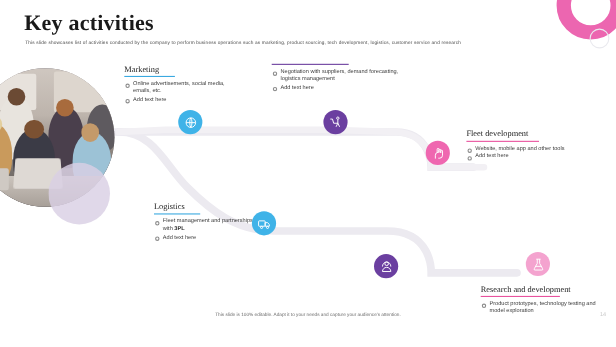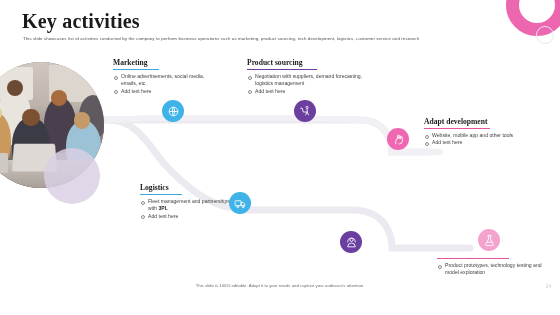--- a/index.html
+++ b/index.html
@@ -134,21 +134,21 @@
     left: 0; top: 0;
     width: 560px; height: 315px;
     z-index: 2;
     pointer-events: none;
   }
 
   
   .block { position: absolute; z-index: 6; }
   .block h3 {
     font-family: "Liberation Serif", serif;
-    font-weight: bold;
+    font-weight: normal;
     font-size: 7.6px;
     color: #1b1b1b;
     margin-bottom: 2px;
     white-space: nowrap;
   }
   .rule {
     height: 1.1px;
     margin-bottom: 3px;
   }
   .rule.blue   { background: #3aa9e0; }
@@ -296,48 +296,48 @@
   <div class="block" style="left:113px; top:58px; width:96px;">
     <h3>Marketing</h3>
     <div class="rule blue" style="width:46px;"></div>
     <ul>
       <li>Online advertisements, social media, emails, etc.</li>
       <li>Add text here</li>
     </ul>
   </div>
 
   <div class="block" style="left:247px; top:58px; width:122px;">
-    <h3>Product sourcing</h3>
     <div class="rule purple" style="width:70px;"></div>
     <ul>
       <li>Negotiation with suppliers, demand forecasting, logistics management</li>
       <li>Add text here</li>
     </ul>
   </div>
 
   <div class="block" style="left:424px; top:117px; width:106px;">
-    <h3>Adapt development</h3>
+    <h3>Fleet development</h3>
     <div class="rule pink" style="width:66px;"></div>
     <ul>
       <li>Website, mobile app and other tools</li>
       <li>Add text here</li>
     </ul>
   </div>
 
   <div class="block" style="left:140px; top:183px; width:100px;">
     <h3>Logistics</h3>
     <div class="rule blue" style="width:42px;"></div>
     <ul>
       <li>Fleet management and partnerships with <b>3PL</b></li>
       <li>Add text here</li>
     </ul>
   </div>
 
 
   <div class="block" style="left:437px; top:258px; width:110px;">
+    <h3>Research and development</h3>
     <div class="rule pink" style="width:72px;"></div>
     <ul>
       <li>Product prototypes, technology testing and model exploration</li>
     </ul>
   </div>
 
   <div class="footer">This slide is 100% editable. Adapt it to your needs and capture your audience's attention.</div>
   <div class="page-num">14</div>
 
 </div>

